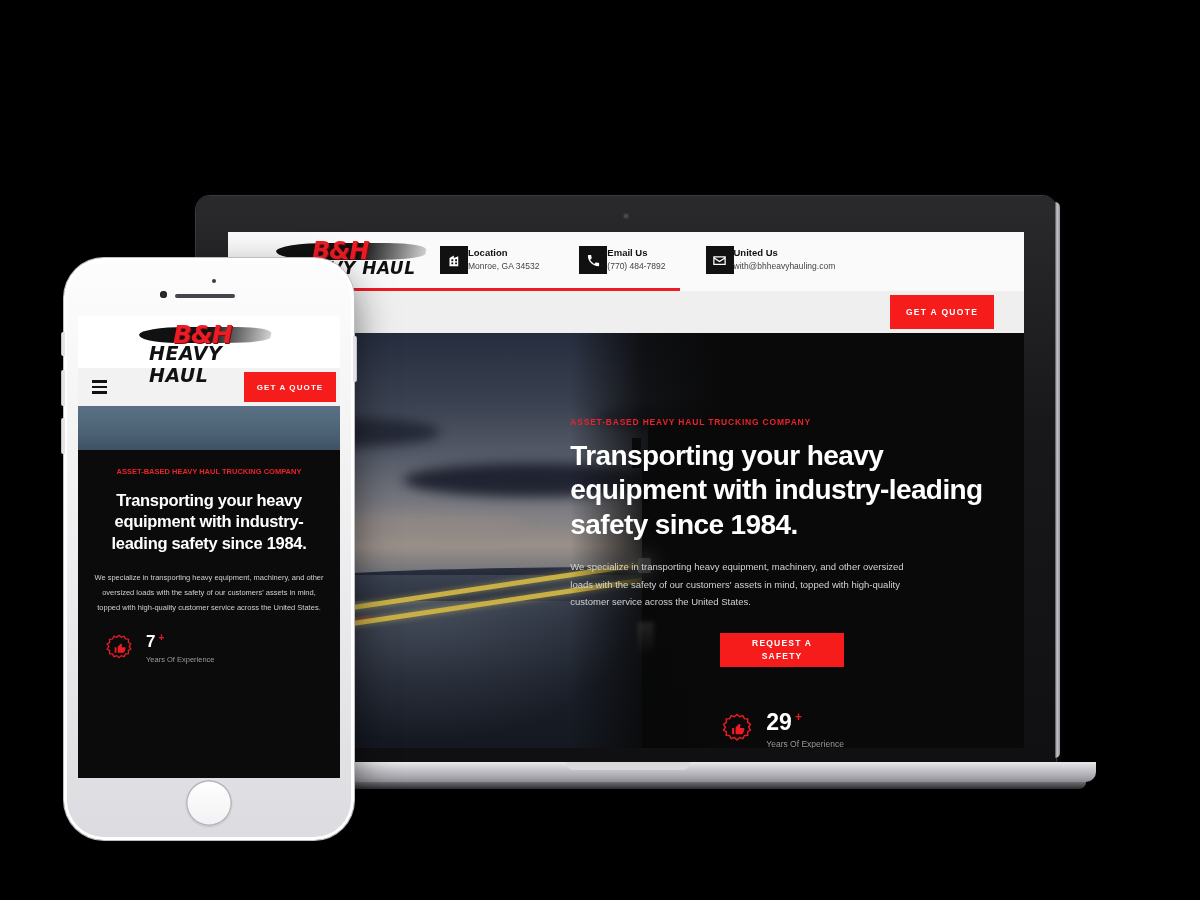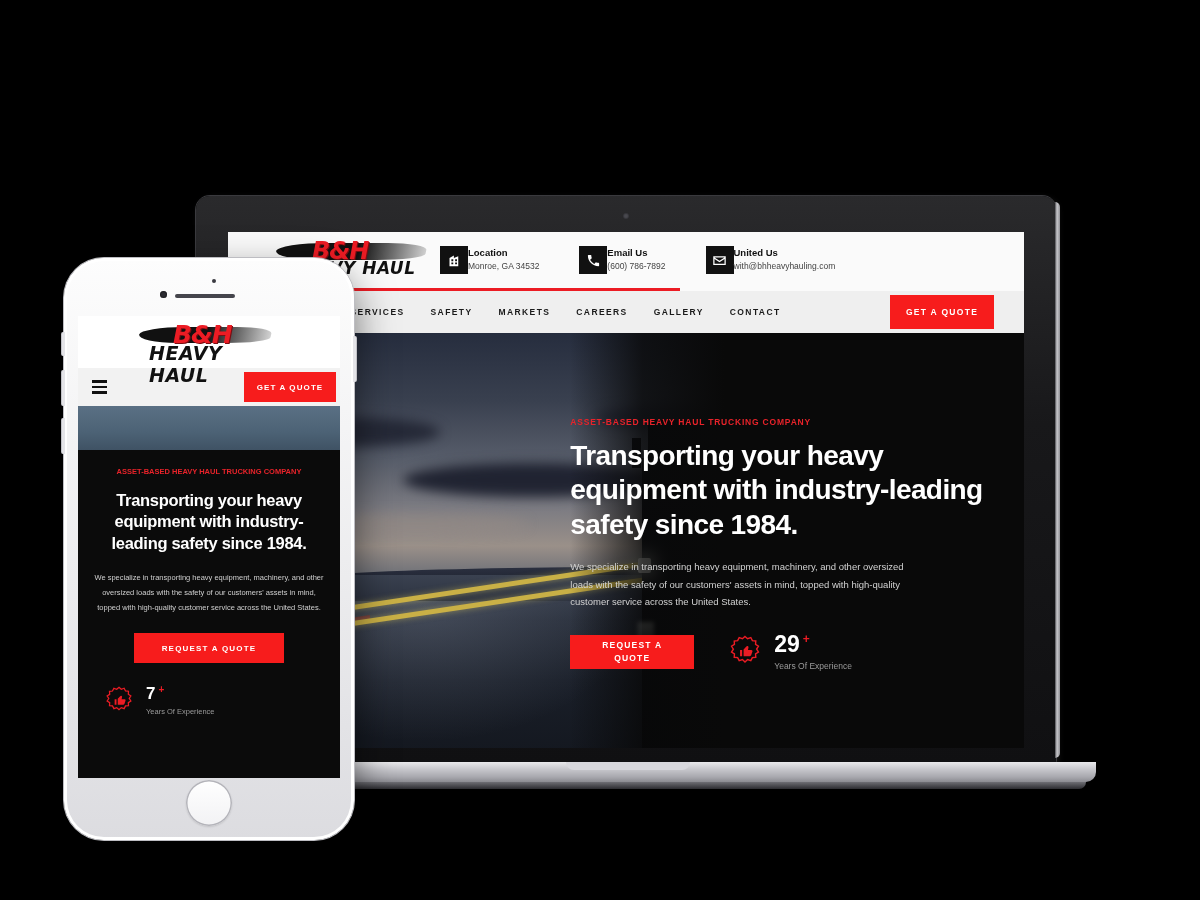--- a/index.html
+++ b/index.html
@@ -159,21 +159,21 @@
   }
   .hero-inner { position: absolute; left: 43%; right: 30px; top: 84px; }
   .eyebrow {
     color: #e8232a; font-size: 8.5px; font-weight: bold; letter-spacing: .8px; margin-bottom: 12px;
   }
   .h1 {
     color: #fff; font-size: 28px; line-height: 1.23; font-weight: bold;
     letter-spacing: -.6px; margin-bottom: 16px;
   }
   .hero-p { color: #d2d2d2; font-size: 9.5px; line-height: 1.85; max-width: 348px; margin-bottom: 22px; }
-  .hero-cta { display: flex; align-items: center; gap: 34px; }
+  .hero-cta { display: flex; align-items: center; gap: 44px; flex-direction: column; }
   .req-btn {
     width: 124px; height: 34px; background: #f71c1c; color: #fff;
     font-size: 8.5px; font-weight: bold; letter-spacing: 1.2px; line-height: 1.5;
     display: flex; flex-direction: column; align-items: center; justify-content: center;
   }
   .stat { display: flex; align-items: center; gap: 12px; }
   .badge-ico { width: 34px; height: 34px; flex: 0 0 34px; }
   .badge-ico svg { width: 34px; height: 34px; }
   .stat-num {
     color: #fff; font-size: 23px; font-weight: bold; line-height: 1;
@@ -289,52 +289,40 @@
               </div>
             </div>
             <div class="ci">
               <div class="ci-icon">
                 <svg viewBox="0 0 24 24">
                     <path d="M6.6 10.8c1.4 2.8 3.8 5.1 6.6 6.6l2.2-2.2c.3-.3.7-.4 1-.2 1.1.4 2.3.6 3.6.6.6 0 1 .4 1 1V20c0 .6-.4 1-1 1C10.6 21 3 13.4 3 4c0-.6.4-1 1-1h3.5c.6 0 1 .4 1 1 0 1.2.2 2.4.6 3.6.1.3 0 .7-.2 1l-2.3 2.2z"></path>
                   </svg>
               </div>
               <div>
                 <div class="ci-lab">Email Us</div>
-                <div class="ci-val">(600) 786-7892</div>
+                <div class="ci-val">(770) 484-7892</div>
               </div>
             </div>
             <div class="ci">
               <div class="ci-icon">
                 <svg viewBox="0 0 24 24">
                     <path d="M2 5h20v14H2V5zm2 2v.3l8 5 8-5V7H4zm16 10V9.6l-8 5-8-5V17h16z"></path>
                   </svg>
               </div>
               <div>
                 <div class="ci-lab">United Us</div>
                 <div class="ci-val">with@bhheavyhauling.com</div>
               </div>
             </div>
           </div>
         </div>
 
         <div class="redrule"></div>
 
         <div class="navbar">
-          <div class="navlinks">
-            <div class="nl active">
-              <span>ABOUT</span>
-              <span class="caret">⌄</span>
-            </div>
-            <div class="nl">SERVICES</div>
-            <div class="nl">SAFETY</div>
-            <div class="nl">MARKETS</div>
-            <div class="nl">CAREERS</div>
-            <div class="nl">GALLERY</div>
-            <div class="nl">CONTACT</div>
-          </div>
           <div class="quote-btn">GET A QUOTE</div>
         </div>
 
         <div class="hero">
           <div class="sky"></div>
           <div class="cloud c1"></div>
           <div class="cloud c2"></div>
           <div class="cloud c3"></div>
           <div class="cloud c4"></div>
           <div class="cloud c5"></div>
@@ -356,21 +344,21 @@
 
           <div class="hero-panel"></div>
 
           <div class="hero-inner">
             <div class="eyebrow">ASSET-BASED HEAVY HAUL TRUCKING COMPANY</div>
             <div class="h1">Transporting your heavy equipment with industry-leading safety since 1984.</div>
             <div class="hero-p">We specialize in transporting heavy equipment, machinery, and other oversized loads with the safety of our customers' assets in mind, topped with high-quality customer service across the United States.</div>
             <div class="hero-cta">
               <div class="req-btn">
                 <span>REQUEST A</span>
-                <span>QUOTE</span>
+                <span>SAFETY</span>
               </div>
               <div class="stat">
                 <div class="badge-ico">
                   <svg viewBox="0 0 48 48">
                     <path d="M24 2l3.6 3.2 4.6-1.6 2.2 4.3 4.8.5-.3 4.8 4.1 2.6-2.6 4.1 2.6 4.1-4.1 2.6.3 4.8-4.8.5-2.2 4.3-4.6-1.6L24 38l-3.6-3.4-4.6 1.6-2.2-4.3-4.8-.5.3-4.8-4.1-2.6L7.6 20 5 15.9l4.1-2.6-.3-4.8 4.8-.5 2.2-4.3 4.6 1.6L24 2z" fill="none" stroke="#ec1c24" stroke-width="2"></path>
                     <path d="M20 30v-9h-3v9h3zm2-9.6V30h8.6c1 0 1.9-.6 2.2-1.6l1.7-5.2c.3-1-.4-2.1-1.5-2.1h-4.8l.7-3.4c.2-.9-.3-1.8-1.2-2-.7-.2-1.4.1-1.8.7L22 20.4z" fill="#ec1c24"></path>
                   </svg>
                 </div>
                 <div>
                   <div class="stat-num">
@@ -417,21 +405,20 @@
         </div>
         <div class="p-quote">GET A QUOTE</div>
       </div>
 
       <div class="p-band"></div>
 
       <div class="p-hero">
         <div class="p-eyebrow">ASSET-BASED HEAVY HAUL TRUCKING COMPANY</div>
         <div class="p-h1">Transporting your heavy equipment with industry-leading safety since 1984.</div>
         <div class="p-p">We specialize in transporting heavy equipment, machinery, and other oversized loads with the safety of our customers' assets in mind, topped with high-quality customer service across the United States.</div>
-        <div class="p-req">REQUEST A QUOTE</div>
         <div class="p-stat">
           <div class="p-badge">
             <svg viewBox="0 0 48 48">
               <path d="M24 2l3.6 3.2 4.6-1.6 2.2 4.3 4.8.5-.3 4.8 4.1 2.6-2.6 4.1 2.6 4.1-4.1 2.6.3 4.8-4.8.5-2.2 4.3-4.6-1.6L24 38l-3.6-3.4-4.6 1.6-2.2-4.3-4.8-.5.3-4.8-4.1-2.6L7.6 20 5 15.9l4.1-2.6-.3-4.8 4.8-.5 2.2-4.3 4.6 1.6L24 2z" fill="none" stroke="#ec1c24" stroke-width="2"></path>
               <path d="M20 30v-9h-3v9h3zm2-9.6V30h8.6c1 0 1.9-.6 2.2-1.6l1.7-5.2c.3-1-.4-2.1-1.5-2.1h-4.8l.7-3.4c.2-.9-.3-1.8-1.2-2-.7-.2-1.4.1-1.8.7L22 20.4z" fill="#ec1c24"></path>
             </svg>
           </div>
           <div>
             <div class="p-num">
               <span>7</span>

